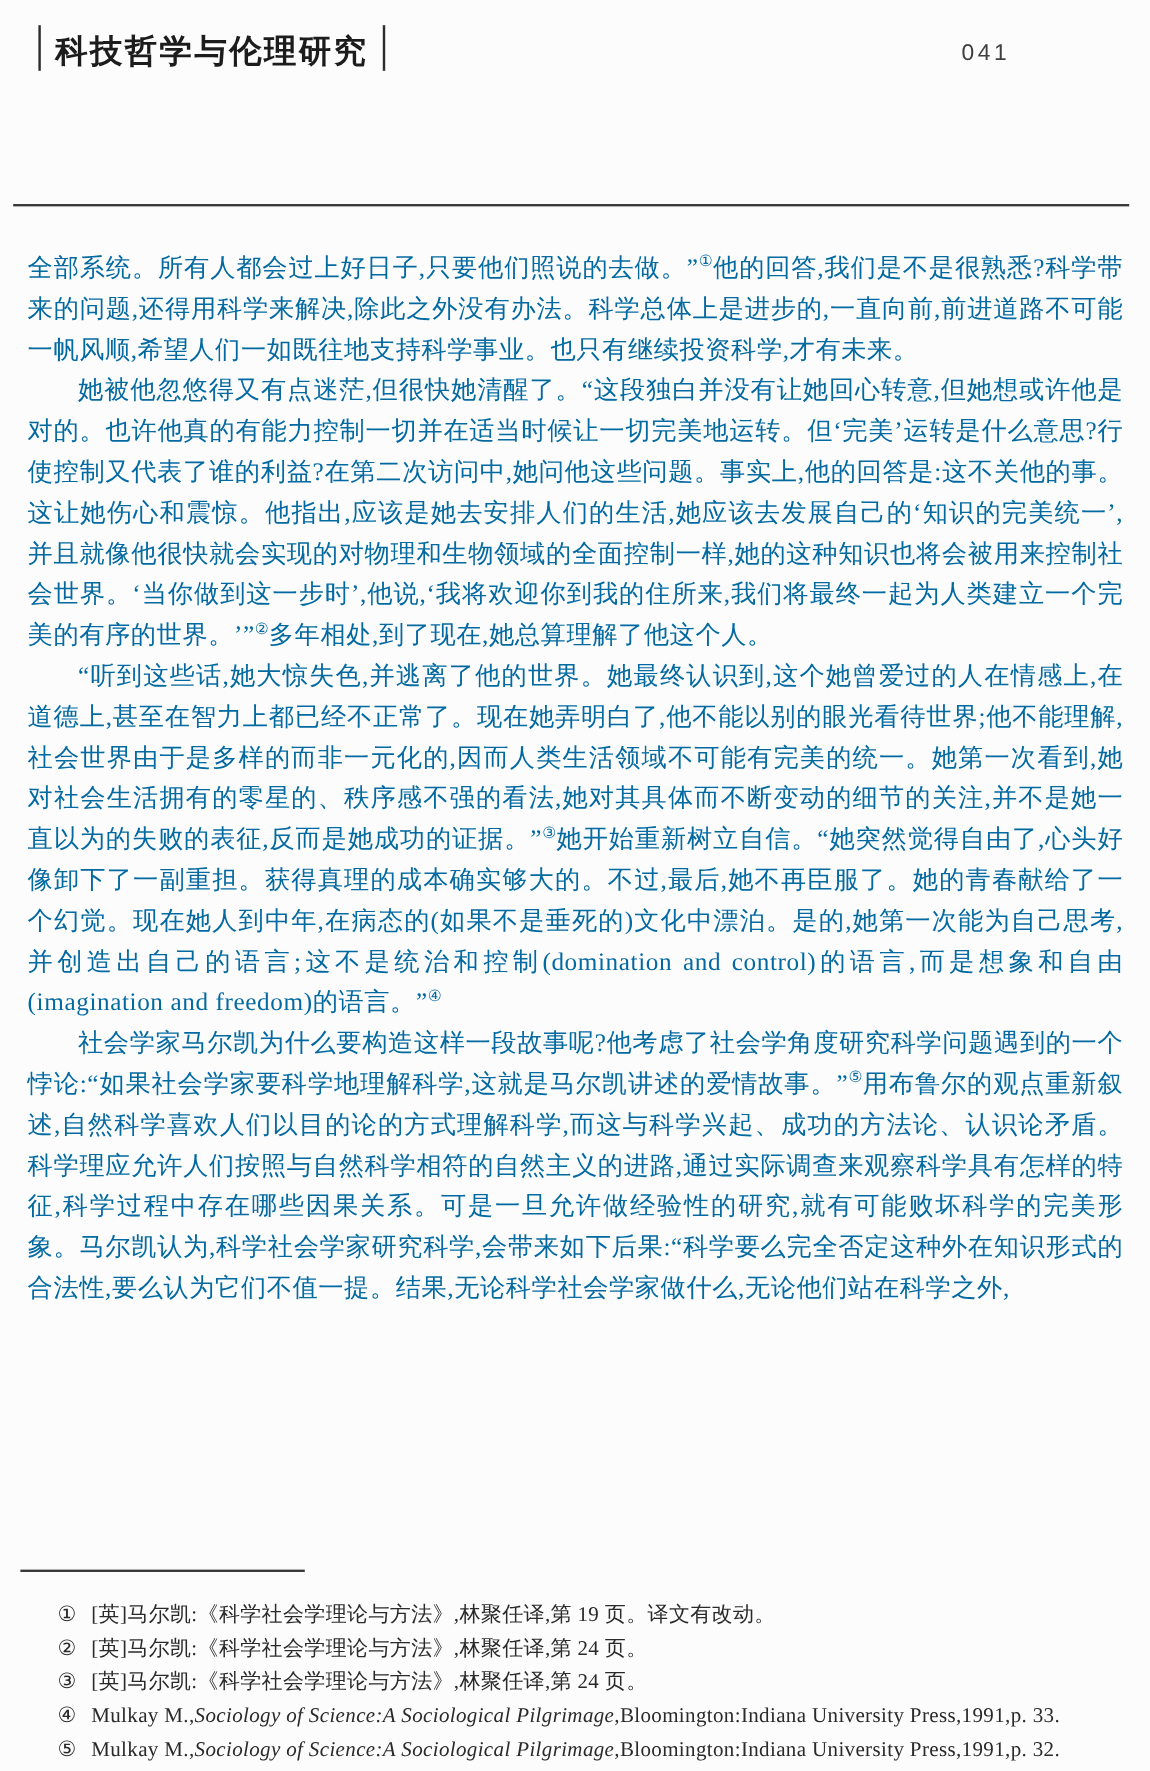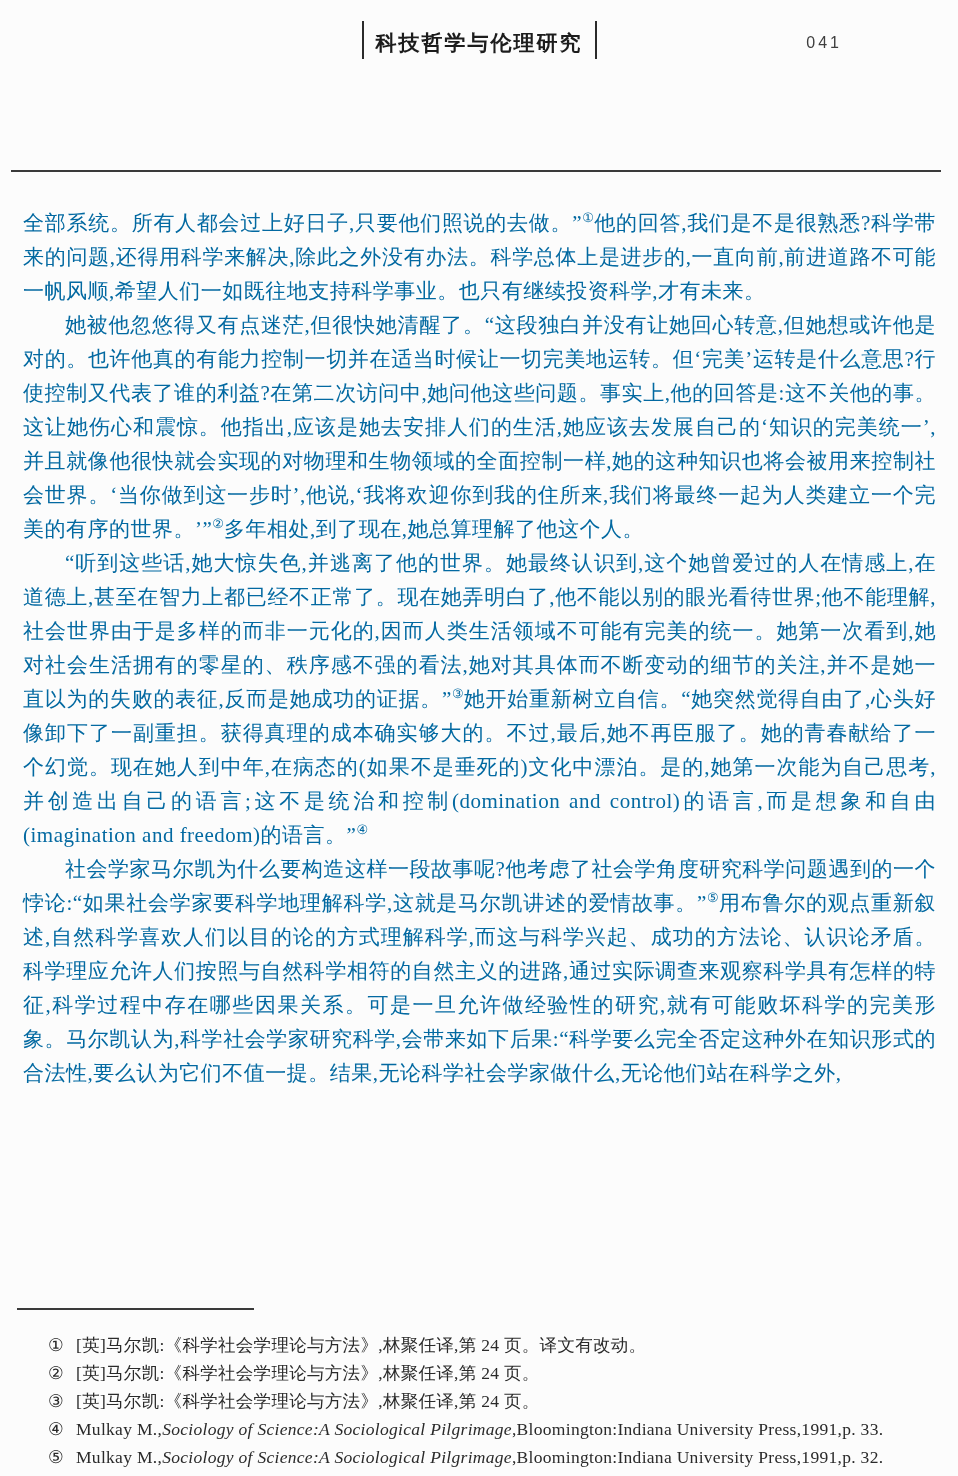--- a/index.html
+++ b/index.html
@@ -11,35 +11,35 @@
   }
   .page {
     position: relative;
     width: 958px; height: 1476px;
     background: #fcfcfc;
     color: #1f1f1f;
     overflow: hidden;
   }
   .header-title {
     position: absolute; top: 24px; left: 0; width: 100%;
-    text-align: center;
     font-family: "Liberation Sans", "DejaVu Sans", sans-serif;
-    font-size: 21px; font-weight: 600; letter-spacing: 2px;
+    font-size: 27px; font-weight: 600; letter-spacing: 2px;
     color: #1c1c1c;
+    padding-left: 20px;
   }
   .header-title .bar {
     display: inline-block; width: 2px; height: 38px;
     background: #2b2b2b; vertical-align: middle;
     margin: 0 12px; transform: translateY(-3px);
   }
   .header-title .title-text { vertical-align: middle; }
   .page-number {
     position: absolute; top: 34px; right: 116px;
     font-family: "Liberation Sans", "DejaVu Sans", sans-serif;
-    font-size: 16px; font-weight: 400; letter-spacing: 3px;
+    font-size: 19px; font-weight: 400; letter-spacing: 3px;
     color: #3f3f3f;
     text-align: center;
   }
   .top-rule {
     position: absolute; top: 170px; left: 11px; right: 17px;
     border-top: 2px solid #3a3a3a;
   }
   .body-text {
     position: absolute; top: 206px; left: 23px; width: 913px;
     font-size: 21px; line-height: 34px;
@@ -87,21 +87,21 @@
       <p class="indent"><span class="">她被他忽悠得又有点迷茫,但很快她清醒了。“这段独白并没有让她回心转意,但她想或许他是对的。也许他真的有能力控制一切并在适当时候让一切完美地运转。但‘完美’运转是什么意思?行使控制又代表了谁的利益?在第二次访问中,她问他这些问题。事实上,他的回答是:这不关</span><span class="emph">他的</span><span class="">事。这让她伤心和震惊。他指出,应该是</span><span class="emph">她</span><span class="">去安排人们的生活,她应该去发展自己的‘知识的完美统一’,并且就像他很快就会实现的对物理和生物领域的全面控制一样,她的这种知识也将会被用来控制</span><span class="emph">社会</span><span class="">世界。‘当你做到这一步时’,他说,‘我将欢迎你到我的住所来,我们将最终一起为人类建立一个完美的有序的世界。’”</span><sup class="fnref">②</sup><span class="">多年相处,到了现在,她总算理解了他这个人。</span></p>
       <p class="indent"><span class="">“听到这些话,她大惊失色,并逃离了他的世界。她最终认识到,这个她曾爱过的人在情感上,在道德上,甚至在智力上都已经不正常了。现在她弄明白了,他不能以别的眼光看待世界;他不能理解,社会世界由于是多样的而非一元化的,因而人类生活领域不可能有完美的统一。她第一次看到,她对社会生活拥有的零星的、秩序感不强的看法,她对其具体而不断变动的细节的关注,并不是她一直以为的失败的表征,反而是她成功的证据。”</span><sup class="fnref">③</sup><span class="">她开始重新树立自信。“她突然觉得自由了,心头好像卸下了一副重担。获得真理的成本确实够大的。不过,最后,她不再臣服了。她的青春献给了一个幻觉。现在她人到中年,在病态的(如果不是垂死的)文化中漂泊。是的,她第一次能为自己思考,并创造出自己的语言;这不是统治和控制(domination and control)的语言,而是想象和自由(imagination and freedom)的语言。”</span><sup class="fnref">④</sup></p>
       <p class="indent"><span class="">社会学家马尔凯为什么要构造这样一段故事呢?他考虑了社会学角度研究科学问题遇到的一个悖论:“如果社会学家要科学地理解科学,这就是马尔凯讲述的爱情故事。”</span><sup class="fnref">⑤</sup><span class="">用布鲁尔的观点重新叙述,自然科学喜欢人们以目的论的方式理解科学,而这与科学兴起、成功的方法论、认识论矛盾。科学理应允许人们按照与自然科学相符的自然主义的进路,通过实际调查来观察科学具有怎样的特征,科学过程中存在哪些因果关系。可是一旦允许做经验性的研究,就有可能败坏科学的完美形象。马尔凯认为,科学社会学家研究科学,会带来如下后果:“科学要么完全否定这种外在知识形式的合法性,要么认为它们不值一提。结果,无论科学社会学家做什么,无论他们站在科学之外,</span></p>
     </main>
 
   <div class="footnote-rule"></div>
 
   <section class="footnotes" id="footnotes">
       <div class="footnote">
         <span class="fn-marker">①</span>
-        <span class="fn-text"><span class="">[英]马尔凯:《科学社会学理论与方法》,林聚任译,第 24 页。译文有改动。</span></span>
+        <span class="fn-text"><span class="">[英]马尔凯:《科学社会学理论与方法》,林聚任译,第 19 页。译文有改动。</span></span>
       </div>
       <div class="footnote">
         <span class="fn-marker">②</span>
         <span class="fn-text"><span class="">[英]马尔凯:《科学社会学理论与方法》,林聚任译,第 24 页。</span></span>
       </div>
       <div class="footnote">
         <span class="fn-marker">③</span>
         <span class="fn-text"><span class="">[英]马尔凯:《科学社会学理论与方法》,林聚任译,第 24 页。</span></span>
       </div>
       <div class="footnote">

